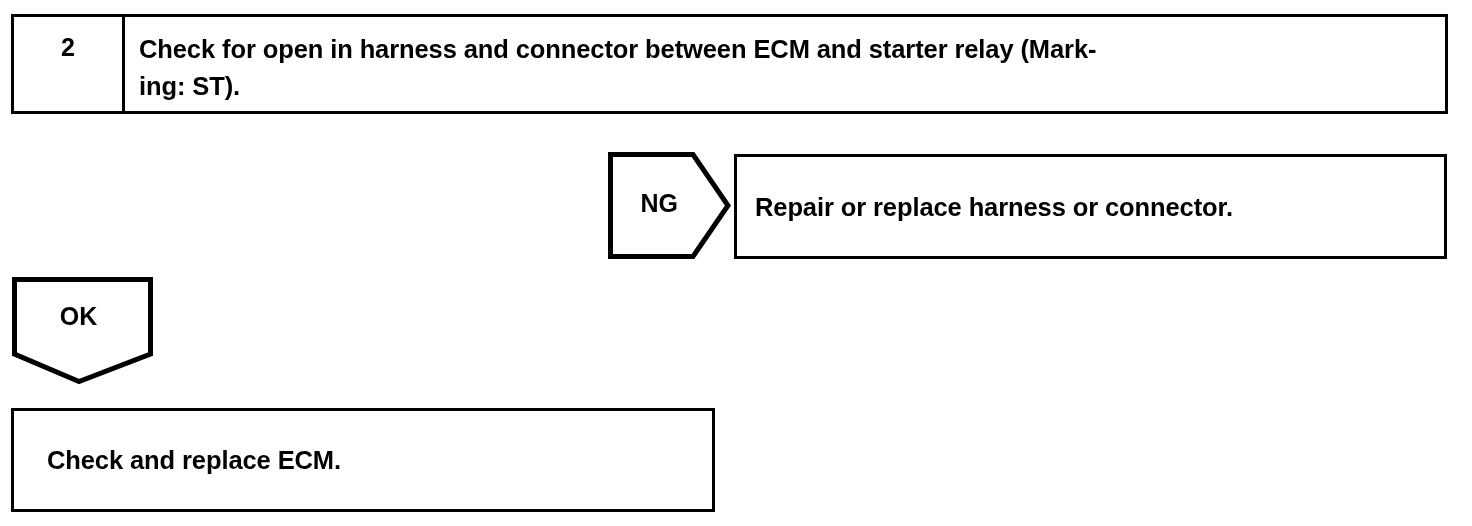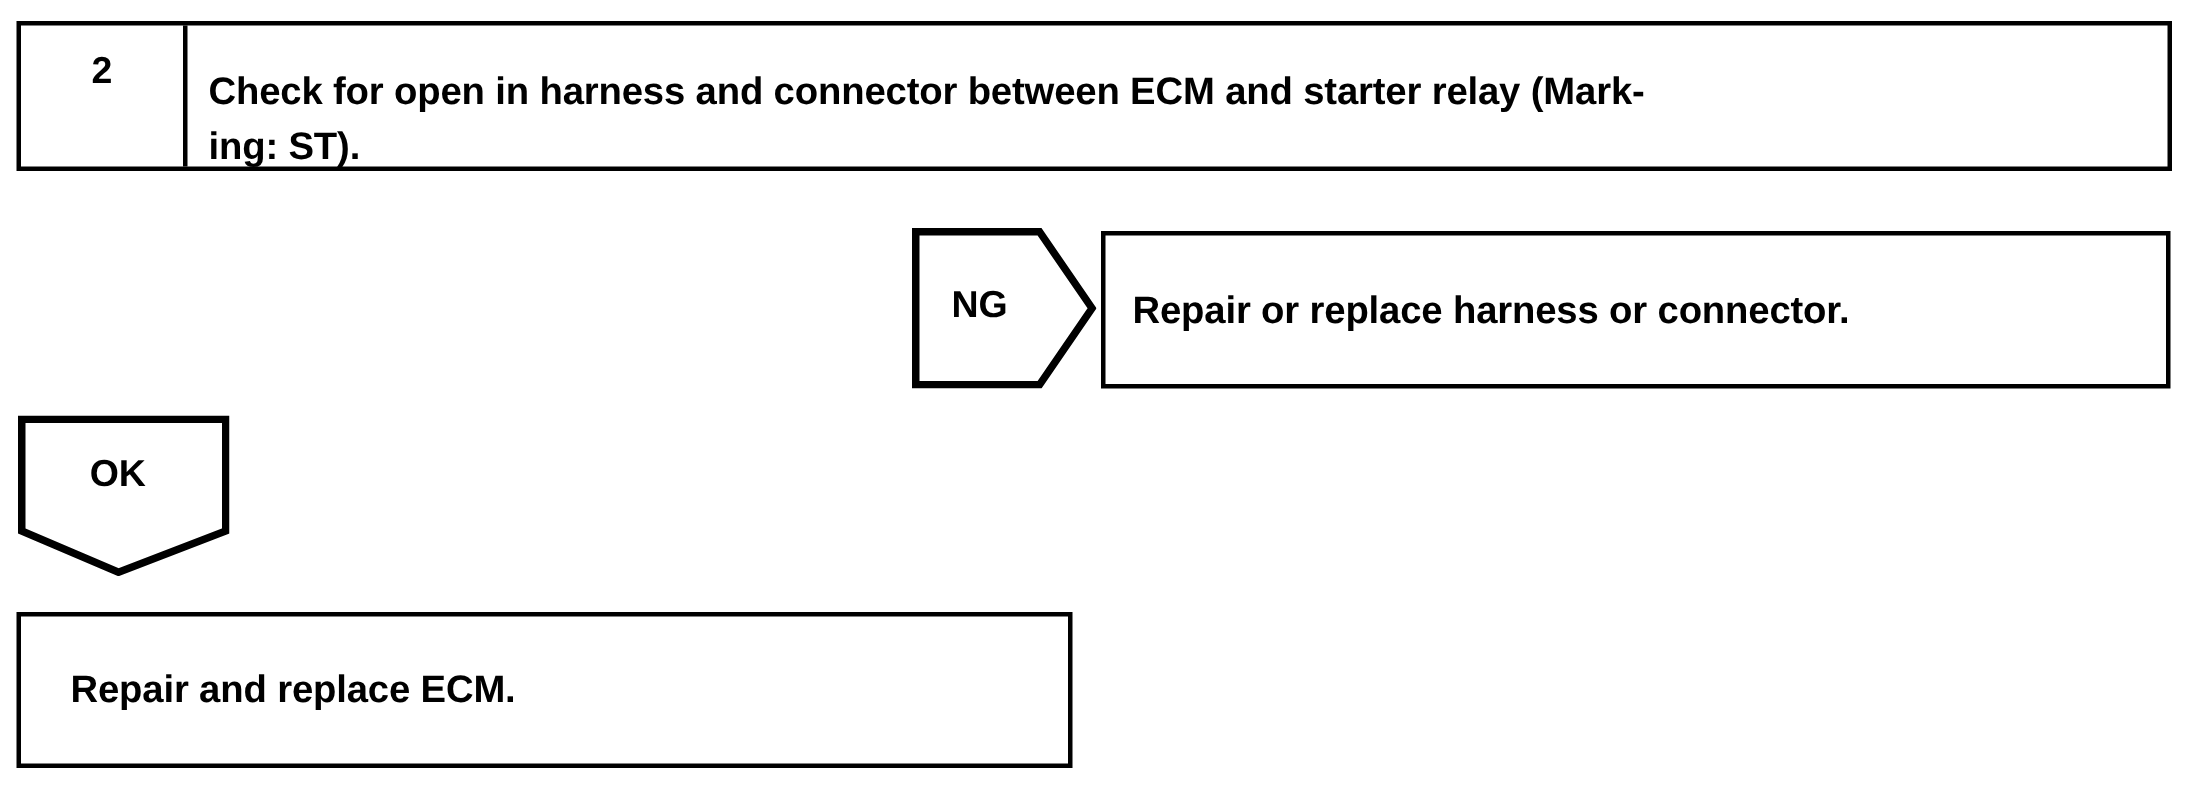--- a/index.html
+++ b/index.html
@@ -44,21 +44,20 @@
   .step-number-cell span {
     font-size: 25px;
     font-weight: bold;
     color: #000000;
     letter-spacing: 0px;
   }
   .step-text-cell {
     flex: 1 1 auto;
     box-sizing: border-box;
     padding: 14px 8px 0 14px;
-    margin-top: 12px;
   }
   .step-text-cell p {
     margin: 0;
     font-size: 25.5px;
     font-weight: bold;
     line-height: 37px;
     color: #000000;
     letter-spacing: -0.1px;
     white-space: pre-line;
   }
@@ -71,24 +70,24 @@
     width: 123px;
     height: 107px;
   }
   .ng-arrow svg {
     display: block;
     width: 123px;
     height: 107px;
   }
   .ng-label {
     position: absolute;
-    left: 608px;
+    left: 588px;
     top: 188px;
     width: 90px;
-    text-align: center;
+    text-align: right;
     font-size: 25px;
     font-weight: bold;
     color: #000000;
     line-height: 30px;
   }
 
   
   .result-box-ng {
     position: absolute;
     left: 734px;
@@ -188,16 +187,16 @@
   </div>
 
   <div class="ok-arrow">
     <svg viewBox="0 0 141 107" xmlns="http://www.w3.org/2000/svg">
       <polygon points="2.5,2.5 138.5,2.5 138.5,77 67,104.5 2.5,77" fill="#ffffff" stroke="#000000" stroke-width="5" stroke-linejoin="miter"></polygon>
     </svg>
   </div>
   <div class="ok-label">OK</div>
 
   <div class="result-box-ok">
-    <p>Repair and replace ECM.</p>
+    <p>Check and replace ECM.</p>
   </div>
 
 </div>
 
 </body></html>

